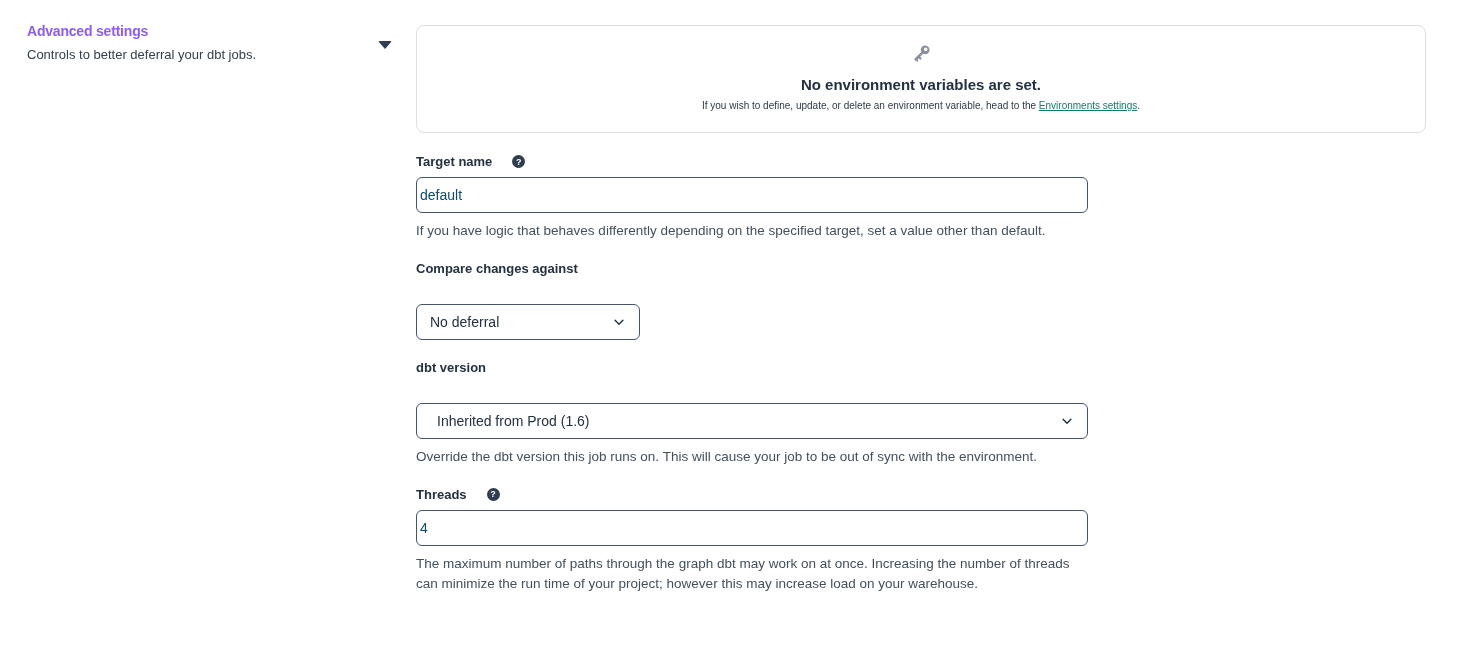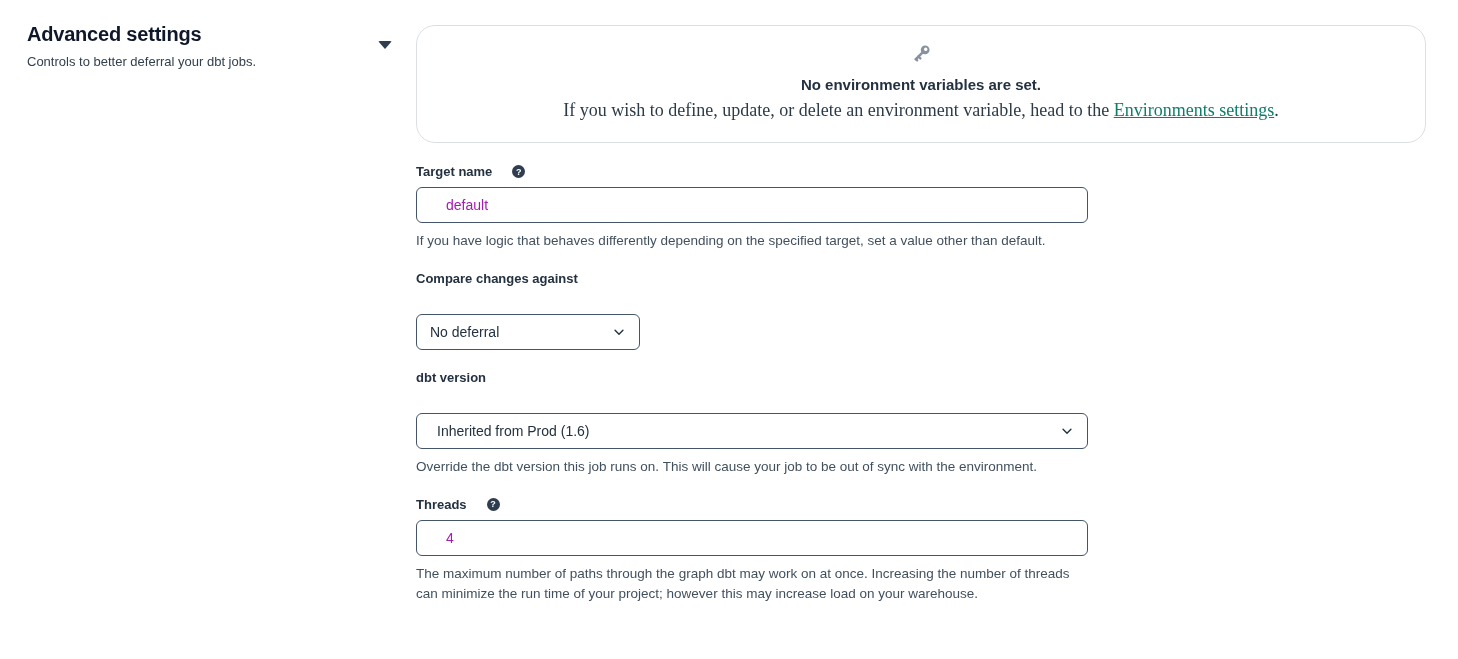--- a/index.html
+++ b/index.html
@@ -17,23 +17,23 @@
   
   .left-col {
     width: 416px;
     flex: 0 0 416px;
     padding: 23px 24px 0 27px;
     display: flex;
     justify-content: space-between;
     align-items: flex-start;
   }
   .page-title {
-    font-size: 20px;
-    font-weight: 700;
-    color: #0f172a;
+    font-size: 14px;
+    font-weight: 700;
+    color: #8b5cf6;
     margin: 0;
     letter-spacing: -0.2px;
   }
   .page-subtitle {
     font-size: 13px;
     color: #33404e;
     margin-top: 8px;
   }
   .collapse-caret {
     width: 0; height: 0;
@@ -44,36 +44,35 @@
     border-radius: 2px;
     cursor: pointer;
   }
 
   
   .right-col { flex: 1; padding-top: 25px; }
 
   .env-box {
     width: 1010px;
     border: 1px solid #dcdfe3;
-    border-radius: 19px;
+    border-radius: 8px;
     padding: 17px 20px 21px;
     text-align: center;
   }
   .env-key-icon { display: inline-block; line-height: 0; }
   .env-title {
     font-size: 15px;
     font-weight: 700;
     color: #233141;
     margin-top: 7px;
   }
   .env-msg {
-    font-size: 18px;
+    font-size: 10px;
     color: #2d3b49;
     margin-top: 7px;
-    font-family: Liberation Serif, serif;
   }
   .env-link {
     color: #0f7d6c;
     text-decoration: underline;
     cursor: pointer;
   }
 
   
   .form { width: 672px; margin-top: 21px; }
   .field { margin-bottom: 20px; }
@@ -98,23 +97,23 @@
     display: inline-flex;
     align-items: center;
     justify-content: center;
     cursor: pointer;
   }
   .text-input {
     width: 100%;
     height: 36px;
     border: 1px solid #44556a;
     border-radius: 6px;
-    padding: 0 29px;
+    padding: 0 3px;
     font-size: 14px;
-    color: #a21caf;
+    color: #0c4a6e;
     background: #ffffff;
     font-family: inherit;
     outline: none;
   }
   .select-box {
     height: 36px;
     border: 1px solid #44556a;
     border-radius: 6px;
     background: #ffffff;
     display: flex;

